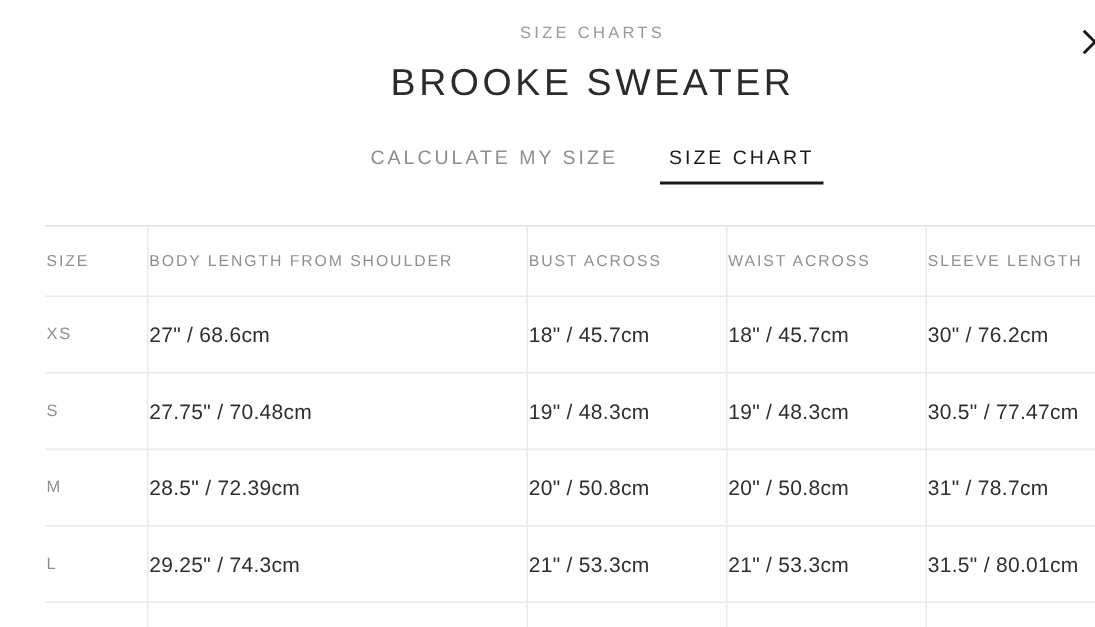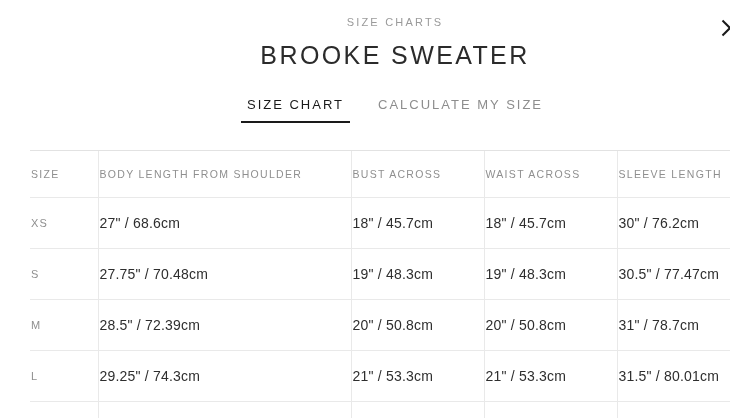--- a/index.html
+++ b/index.html
@@ -137,22 +137,22 @@
     <svg width="18" height="18" viewBox="0 0 18 18" aria-hidden="true">
       <line x1="1.5" y1="1.5" x2="16.5" y2="16.5" stroke="#1a1a1a" stroke-width="2"></line>
       <line x1="16.5" y1="1.5" x2="1.5" y2="16.5" stroke="#1a1a1a" stroke-width="2"></line>
     </svg>
   </div>
 
   <div class="eyebrow">SIZE CHARTS</div>
   <div class="title">BROOKE SWEATER</div>
 
   <div class="tabs">
+    <button class="tab">CALCULATE MY SIZE</button>
     <button class="tab active">SIZE CHART</button>
-    <button class="tab">CALCULATE MY SIZE</button>
   </div>
 
   <div class="table-wrap">
     <table class="size-table">
       <colgroup>
         <col class="c-size">
         <col class="c-body">
         <col class="c-bust">
         <col class="c-waist">
         <col class="c-sleeve">

